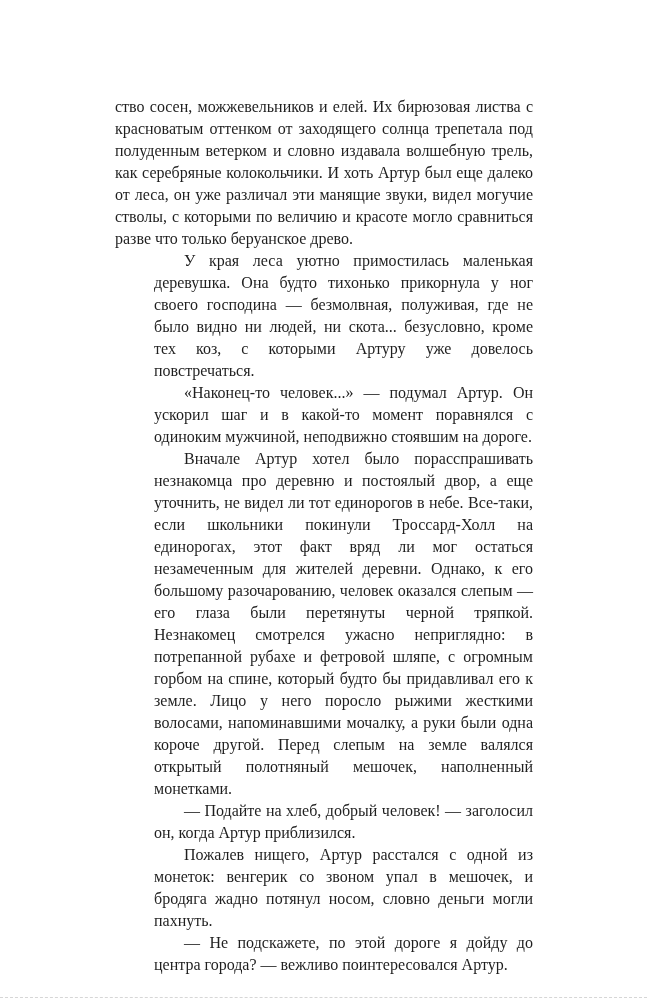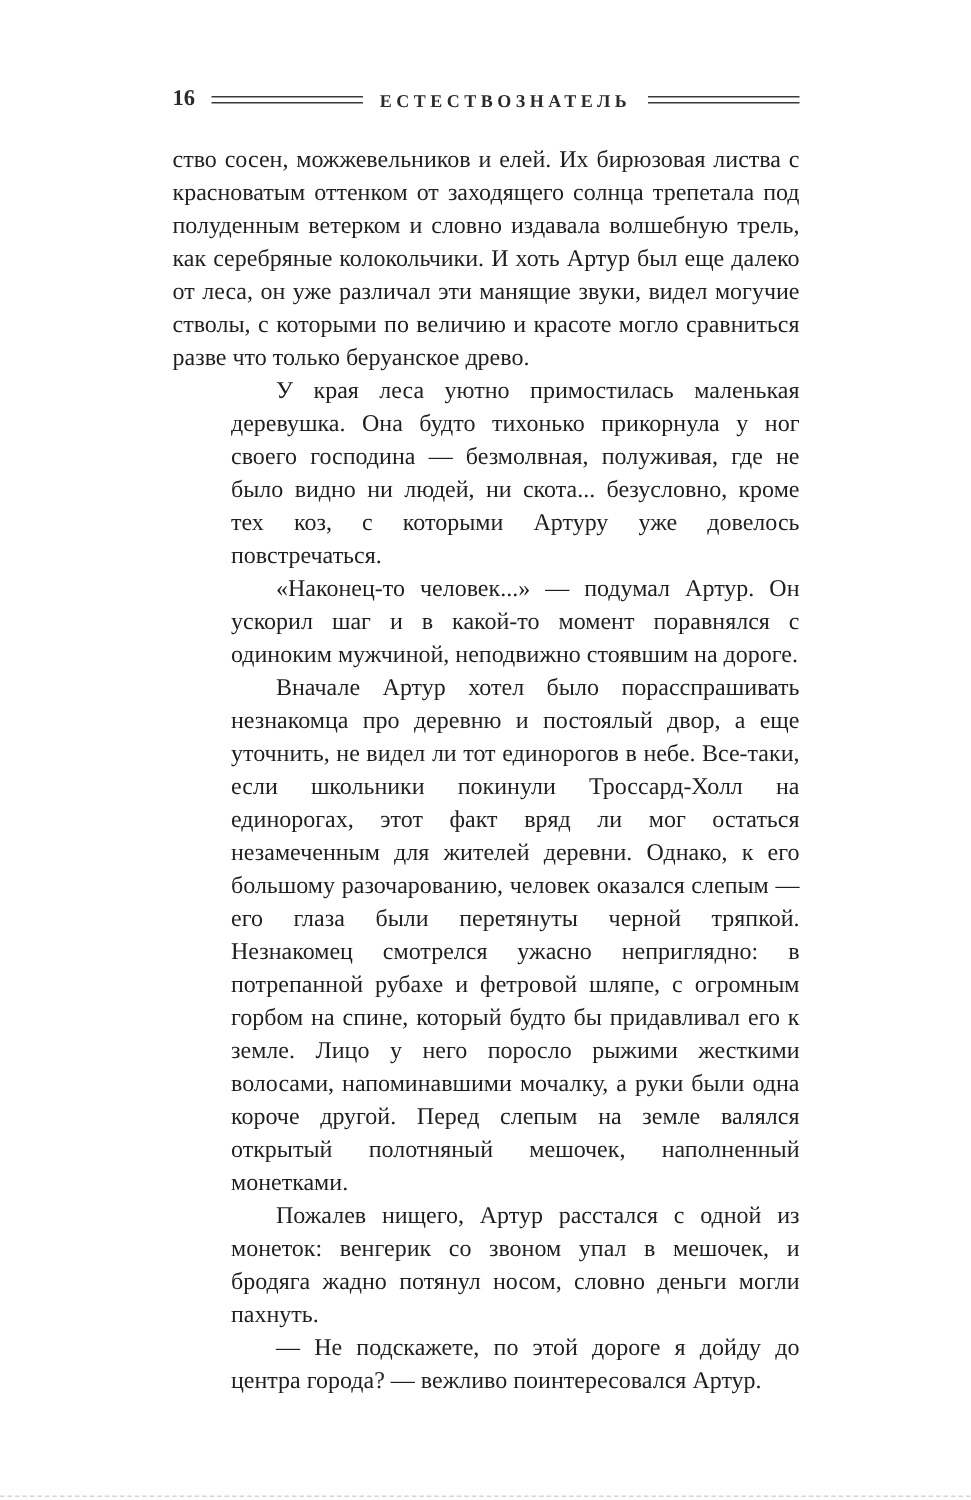--- a/index.html
+++ b/index.html
@@ -71,31 +71,26 @@
     right: 0;
     bottom: 2px;
     border-bottom: 1px dashed #d6d6d6;
   }
 </style>
 </head>
 <body>
 
 <div class="book-page">
 
-  <div class="page-header">
-    <span class="page-number">16</span>
-    <span class="header-rule"></span>
-    <span class="running-title">ЕСТЕСТВОЗНАТЕЛЬ</span>
-    <span class="header-rule"></span>
-  </div>
 
   <div class="text-body" lang="ru">
       <p class="paragraph">ство сосен, можжевельников и елей. Их бирюзовая листва с красноватым оттенком от заходящего солнца трепетала под полуденным ветерком и словно издавала волшебную трель, как серебряные колокольчики. И хоть Артур был еще далеко от леса, он уже различал эти манящие звуки, видел могучие стволы, с которыми по величию и красоте могло сравниться разве что только беруанское древо.</p>
       <p class="paragraph indent">У края леса уютно примостилась маленькая деревушка. Она будто тихонько прикорнула у ног своего господина — безмолвная, полуживая, где не было видно ни людей, ни скота... безусловно, кроме тех коз, с которыми Артуру уже довелось повстречаться.</p>
       <p class="paragraph indent">«Наконец-то человек...» — подумал Артур. Он ускорил шаг и в какой-то момент поравнялся с одиноким мужчиной, неподвижно стоявшим на дороге.</p>
       <p class="paragraph indent">Вначале Артур хотел было порасспрашивать незнакомца про деревню и постоялый двор, а еще уточнить, не видел ли тот единорогов в небе. Все-таки, если школьники покинули Троссард-Холл на единорогах, этот факт вряд ли мог остаться незамеченным для жителей деревни. Однако, к его большому разочарованию, человек оказался слепым — его глаза были перетянуты черной тряпкой. Незнакомец смотрелся ужасно неприглядно: в потрепанной рубахе и фетровой шляпе, с огромным горбом на спине, который будто бы придавливал его к земле. Лицо у него поросло рыжими жесткими волосами, напоминавшими мочалку, а руки были одна короче другой. Перед слепым на земле валялся открытый полотняный мешочек, наполненный монетками.</p>
+      <p class="paragraph indent">— Подайте на хлеб, добрый человек! — заголосил он, когда Артур приблизился.</p>
       <p class="paragraph indent">Пожалев нищего, Артур расстался с одной из монеток: венгерик со звоном упал в мешочек, и бродяга жадно потянул носом, словно деньги могли пахнуть.</p>
       <p class="paragraph indent">— Не подскажете, по этой дороге я дойду до центра города? — вежливо поинтересовался Артур.</p>
     </div>
 
   <div class="page-bottom-edge"></div>
 
 </div>
 
 </body></html>

